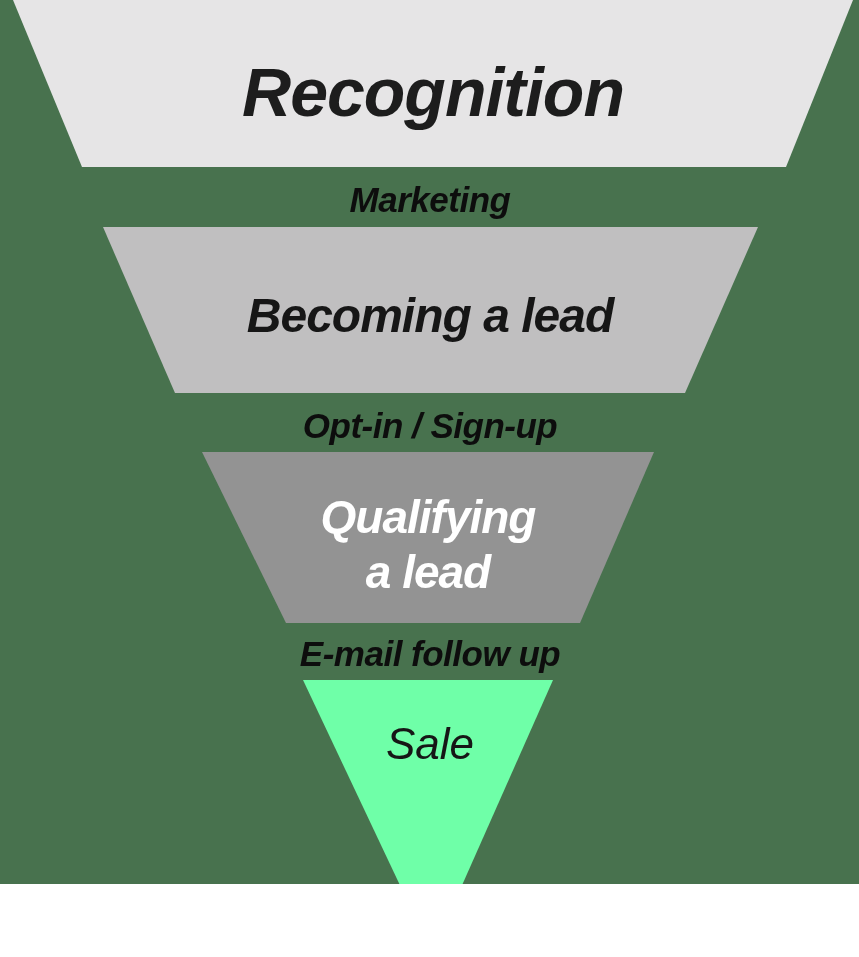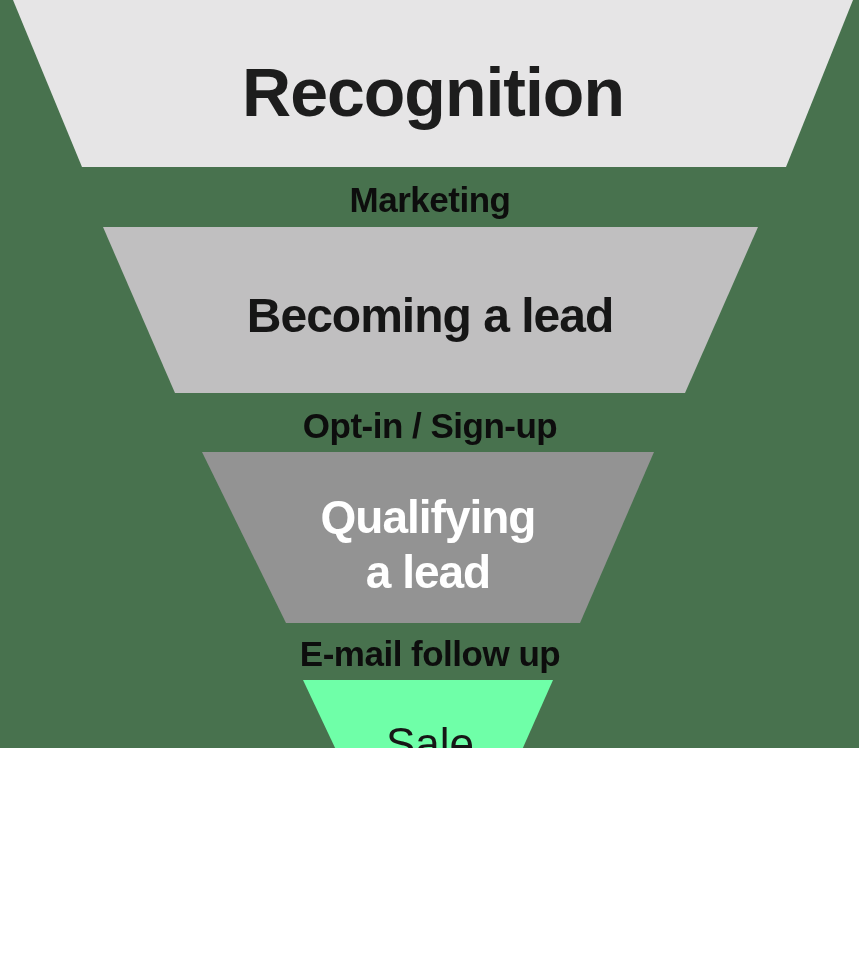--- a/index.html
+++ b/index.html
@@ -2,23 +2,24 @@
 <html><head>
 <meta charset="utf-8">
 <style>
   html, body {
     margin: 0;
     padding: 0;
   }
   .stage-canvas {
     position: relative;
     width: 859px;
-    height: 748px;
+    height: 884px;
     overflow: hidden;
     font-family: "Liberation Sans", sans-serif;
+    font-style: italic;
   }
   svg.funnel {
     display: block;
     width: 859px;
     height: 957px;
   }
   text.stage-title {
     font-family: "Liberation Sans", sans-serif;
     font-weight: bold;
     letter-spacing: -1px;

